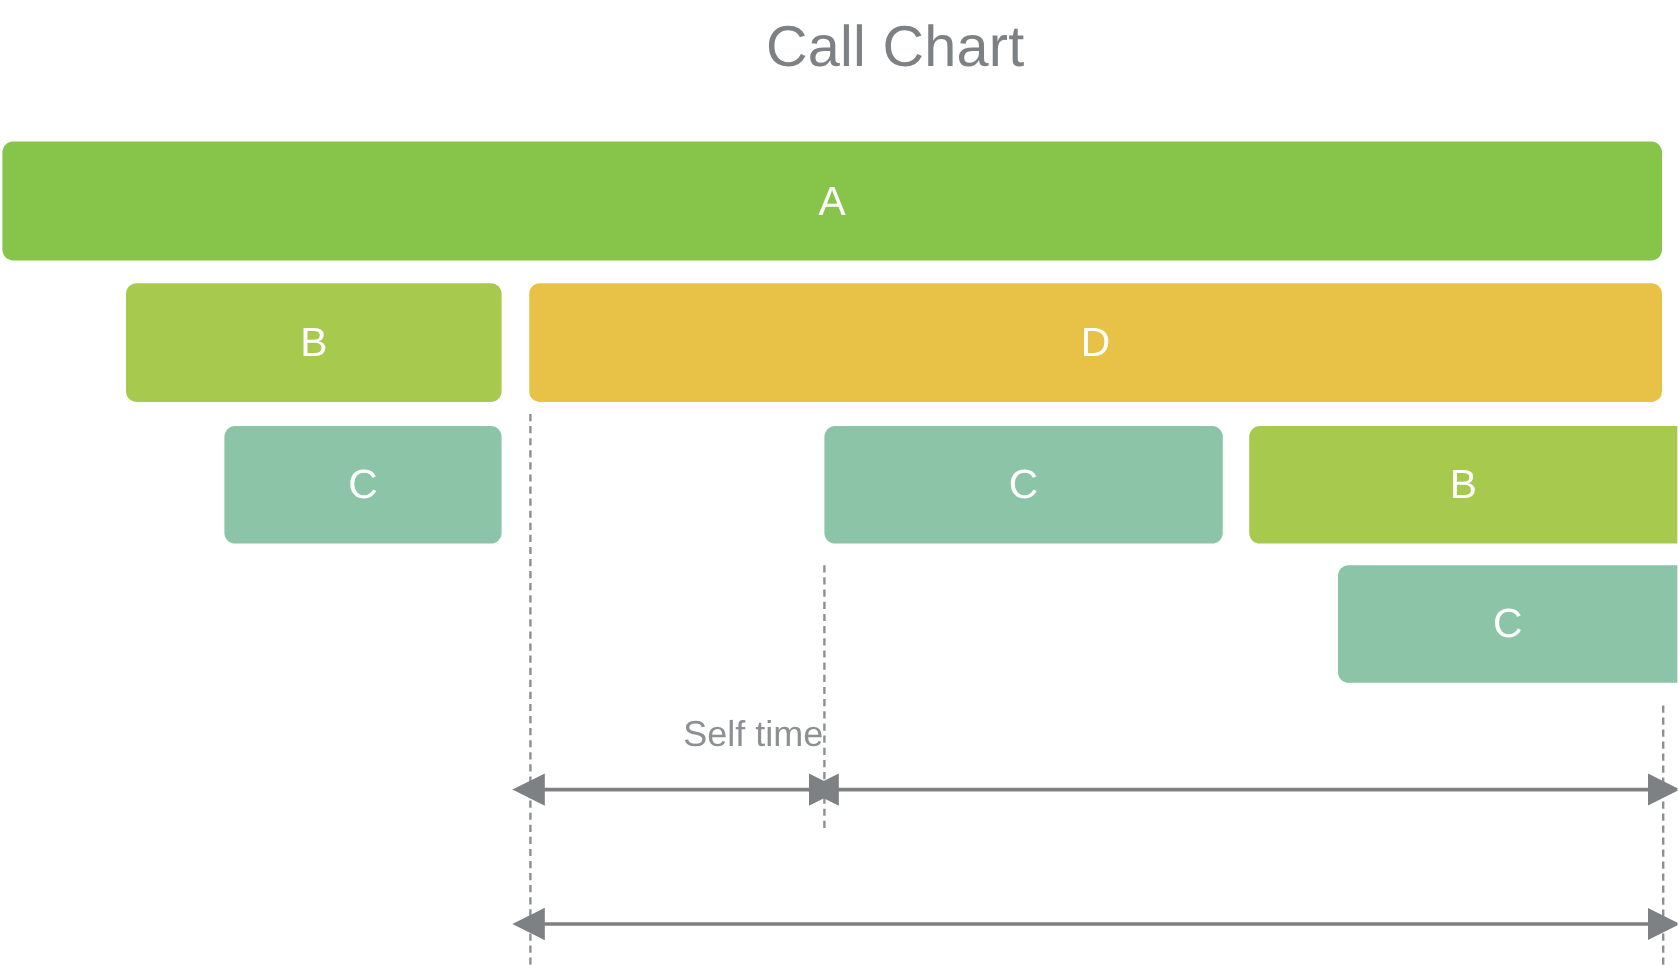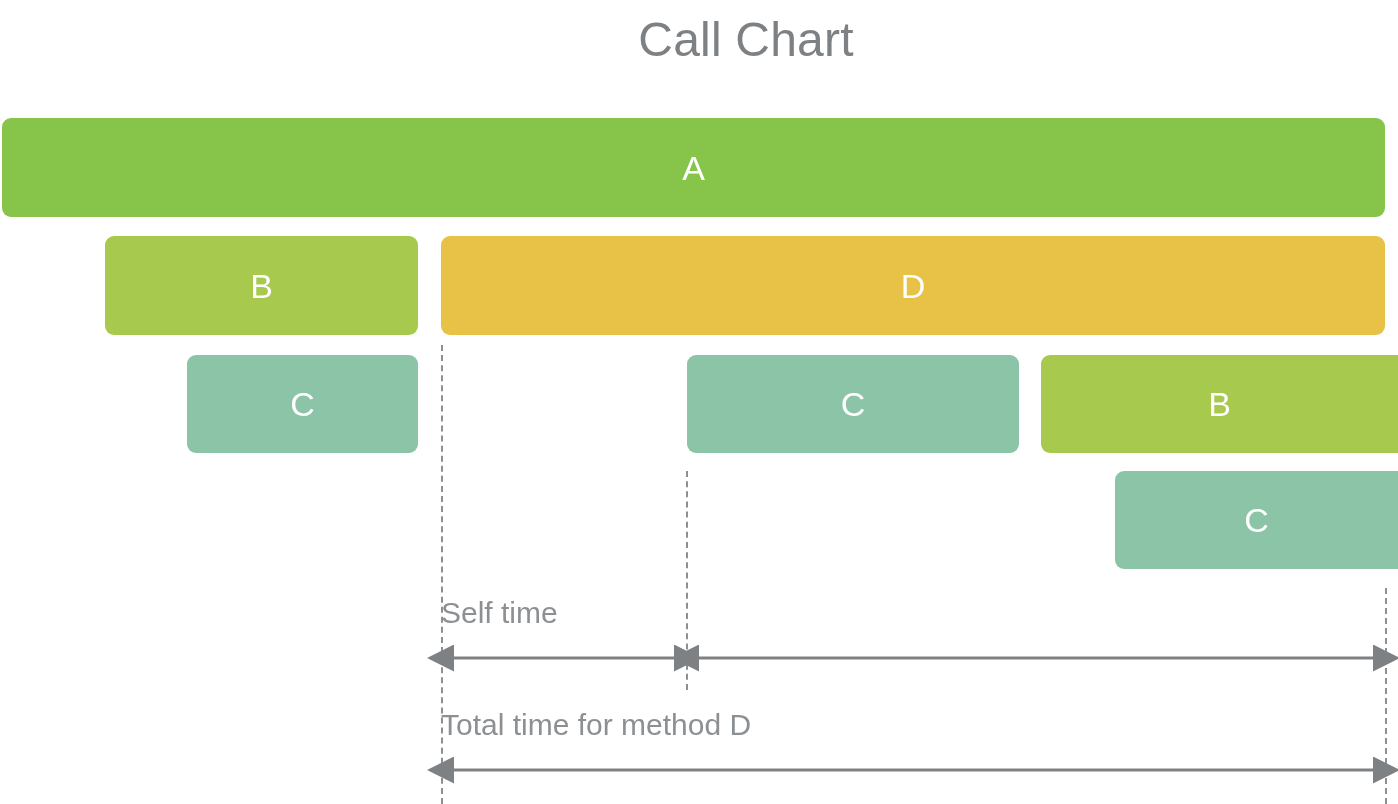--- a/index.html
+++ b/index.html
@@ -48,21 +48,21 @@
   .dashed-line {
     position: absolute;
     width: 0;
     border-left: 2px dashed #8d9093;
   }
   .annot-label {
     position: absolute;
     font-size: 30px;
     color: #8d9093;
     white-space: nowrap;
-    text-align: left;
+    text-align: right;
     line-height: 1;
   }
   .arrow-svg {
     position: absolute;
     overflow: visible;
   }
 </style>
 </head>
 <body>
 
@@ -117,21 +117,20 @@
       <marker id="ah-l2" markerWidth="9" markerHeight="9" refX="8" refY="4.5" orient="auto" markerUnits="strokeWidth">
         <path d="M9,0 L9,9 L0,4.5 z" fill="#7e8184"></path>
       </marker>
       <marker id="ah-r2" markerWidth="9" markerHeight="9" refX="1" refY="4.5" orient="auto" markerUnits="strokeWidth">
         <path d="M0,0 L0,9 L9,4.5 z" fill="#7e8184"></path>
       </marker>
     </defs>
     <line x1="10" y1="14" x2="690" y2="14" stroke="#7e8184" stroke-width="3" marker-start="url(#ah-l2)" marker-end="url(#ah-r2)"></line>
   </svg>
 
-  <div class="annot-label" style="left:441px; top:710px; width:944px;">Total time for method D</div>
   <svg class="arrow-svg" style="left:441px; top:756px;" width="945" height="28">
     <defs>
       <marker id="ah-l3" markerWidth="9" markerHeight="9" refX="8" refY="4.5" orient="auto" markerUnits="strokeWidth">
         <path d="M9,0 L9,9 L0,4.5 z" fill="#7e8184"></path>
       </marker>
       <marker id="ah-r3" markerWidth="9" markerHeight="9" refX="1" refY="4.5" orient="auto" markerUnits="strokeWidth">
         <path d="M0,0 L0,9 L9,4.5 z" fill="#7e8184"></path>
       </marker>
     </defs>
     <line x1="10" y1="14" x2="935" y2="14" stroke="#7e8184" stroke-width="3" marker-start="url(#ah-l3)" marker-end="url(#ah-r3)"></line>

